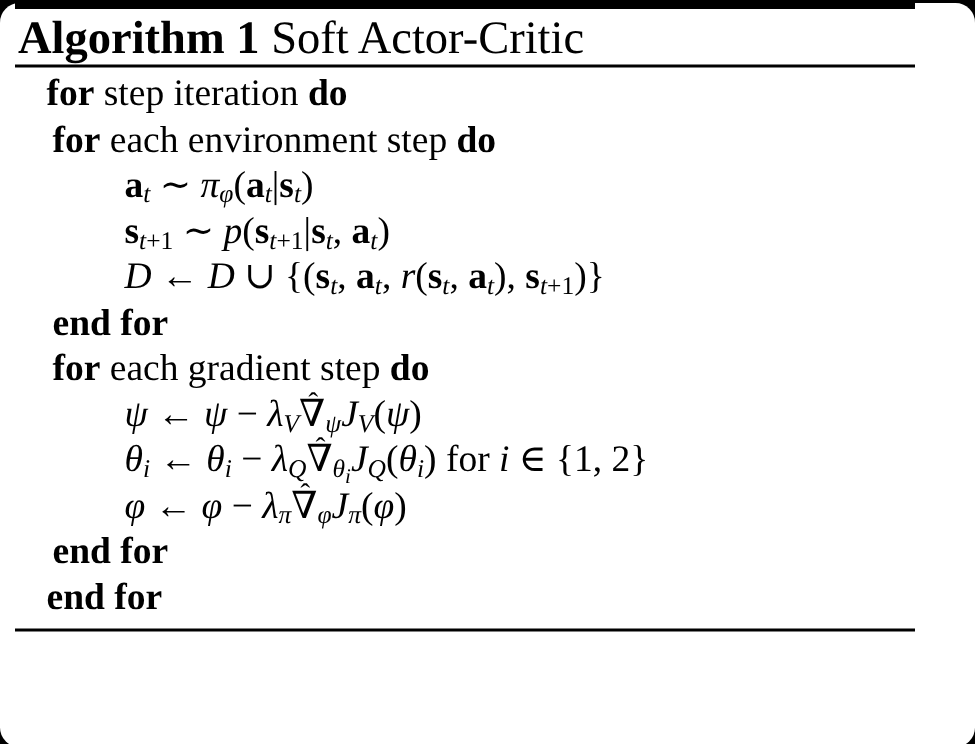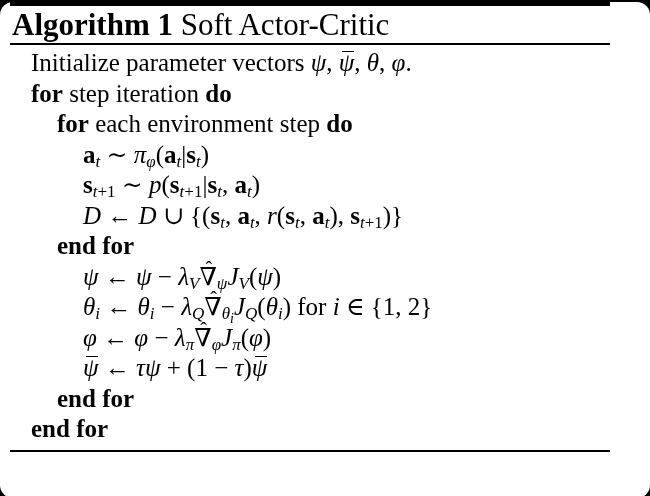--- a/index.html
+++ b/index.html
@@ -11,21 +11,21 @@
   .rule{margin-left:10px;width:600px;background:#000;}
   .rule-thick{height:4px;margin-top:2px;}
   .rule-thin{height:2px;}
   .algo-caption{
     padding:4px 0 4px 12px;font-size:31px;line-height:29px;white-space:nowrap;
   }
   .algo-caption .label{font-weight:bold;}
   .algo-body{padding-top:3px;font-size:25px;}
   .line{line-height:30.5px;height:30.5px;white-space:nowrap;}
   .indent-0{padding-left:31px;}
-  .indent-1{padding-left:57px;}
+  .indent-1{padding-left:35px;}
   .indent-2{padding-left:83px;}
   
   .kw{font-weight:bold;}
   .rm{font-style:normal;}
   .it{font-style:italic;}
   .bf{font-weight:bold;font-style:normal;}
   sub{font-size:0.68em;line-height:0;vertical-align:-0.22em;}
   sub sub{font-size:0.82em;vertical-align:-0.28em;}
   .bar{position:relative;display:inline-block;}
   .bar::before{
@@ -42,28 +42,27 @@
 </head>
 <body>
 
 <div class="page">
   <div class="rule rule-thick"></div>
   <div class="algo-caption">
     <span class="label">Algorithm 1</span><span class="rm"> </span><span class="rm">Soft Actor-Critic</span>
   </div>
   <div class="rule rule-thin"></div>
   <div class="algo-body">
-      <div class="line indent-0"><span class="rm">Initialize parameter vectors </span><span class="it">ψ</span><span class="rm">, </span><span class="bar"><span class="it">ψ</span></span><span class="rm">, </span><span class="it">θ</span><span class="rm">, </span><span class="it">φ</span><span class="rm">.</span></div>
       <div class="line indent-0"><span class="kw">for</span><span class="rm"> step iteration </span><span class="kw">do</span></div>
       <div class="line indent-1"><span class="kw">for</span><span class="rm"> each environment step </span><span class="kw">do</span></div>
       <div class="line indent-2"><span class="bf">a</span><sub><span class="it">t</span></sub><span class="rm"> ∼ </span><span class="it">π</span><sub><span class="it">φ</span></sub><span class="rm">(</span><span class="bf">a</span><sub><span class="it">t</span></sub><span class="rm">|</span><span class="bf">s</span><sub><span class="it">t</span></sub><span class="rm">)</span></div>
       <div class="line indent-2"><span class="bf">s</span><sub><span class="it">t</span><span class="rm">+1</span></sub><span class="rm"> ∼ </span><span class="it">p</span><span class="rm">(</span><span class="bf">s</span><sub><span class="it">t</span><span class="rm">+1</span></sub><span class="rm">|</span><span class="bf">s</span><sub><span class="it">t</span></sub><span class="rm">, </span><span class="bf">a</span><sub><span class="it">t</span></sub><span class="rm">)</span></div>
       <div class="line indent-2"><span class="it">D</span><span class="rm"> ← </span><span class="it">D</span><span class="rm"> ∪ {(</span><span class="bf">s</span><sub><span class="it">t</span></sub><span class="rm">, </span><span class="bf">a</span><sub><span class="it">t</span></sub><span class="rm">, </span><span class="it">r</span><span class="rm">(</span><span class="bf">s</span><sub><span class="it">t</span></sub><span class="rm">, </span><span class="bf">a</span><sub><span class="it">t</span></sub><span class="rm">), </span><span class="bf">s</span><sub><span class="it">t</span><span class="rm">+1</span></sub><span class="rm">)}</span></div>
       <div class="line indent-1"><span class="kw">end for</span></div>
+      <div class="line indent-1"><span class="kw">for</span><span class="rm"> each gradient step </span><span class="kw">do</span></div>
       <div class="line indent-2"><span class="it">ψ</span><span class="rm"> ← </span><span class="it">ψ</span><span class="rm"> − </span><span class="it">λ</span><sub><span class="it">V</span></sub><span class="hat">∇</span><sub><span class="it">ψ</span></sub><span class="it">J</span><sub><span class="it">V</span></sub><span class="rm">(</span><span class="it">ψ</span><span class="rm">)</span></div>
       <div class="line indent-2"><span class="it">θ</span><sub><span class="it">i</span></sub><span class="rm"> ← </span><span class="it">θ</span><sub><span class="it">i</span></sub><span class="rm"> − </span><span class="it">λ</span><sub><span class="it">Q</span></sub><span class="hat">∇</span><sub><span class="it">θ</span><sub><span class="it">i</span></sub></sub><span class="it">J</span><sub><span class="it">Q</span></sub><span class="rm">(</span><span class="it">θ</span><sub><span class="it">i</span></sub><span class="rm">) for </span><span class="it">i</span><span class="rm"> ∈ {1, 2}</span></div>
       <div class="line indent-2"><span class="it">φ</span><span class="rm"> ← </span><span class="it">φ</span><span class="rm"> − </span><span class="it">λ</span><sub><span class="it">π</span></sub><span class="hat">∇</span><sub><span class="it">φ</span></sub><span class="it">J</span><sub><span class="it">π</span></sub><span class="rm">(</span><span class="it">φ</span><span class="rm">)</span></div>
-      <div class="line indent-2"><span class="bar"><span class="it">ψ</span></span><span class="rm"> ← </span><span class="it">τ</span><span class="it">ψ</span><span class="rm"> + (1 − </span><span class="it">τ</span><span class="rm">)</span><span class="bar"><span class="it">ψ</span></span></div>
       <div class="line indent-1"><span class="kw">end for</span></div>
       <div class="line indent-0"><span class="kw">end for</span></div>
     </div>
   <div class="rule rule-thin bottom-rule"></div>
 </div>
 
 </body></html>

